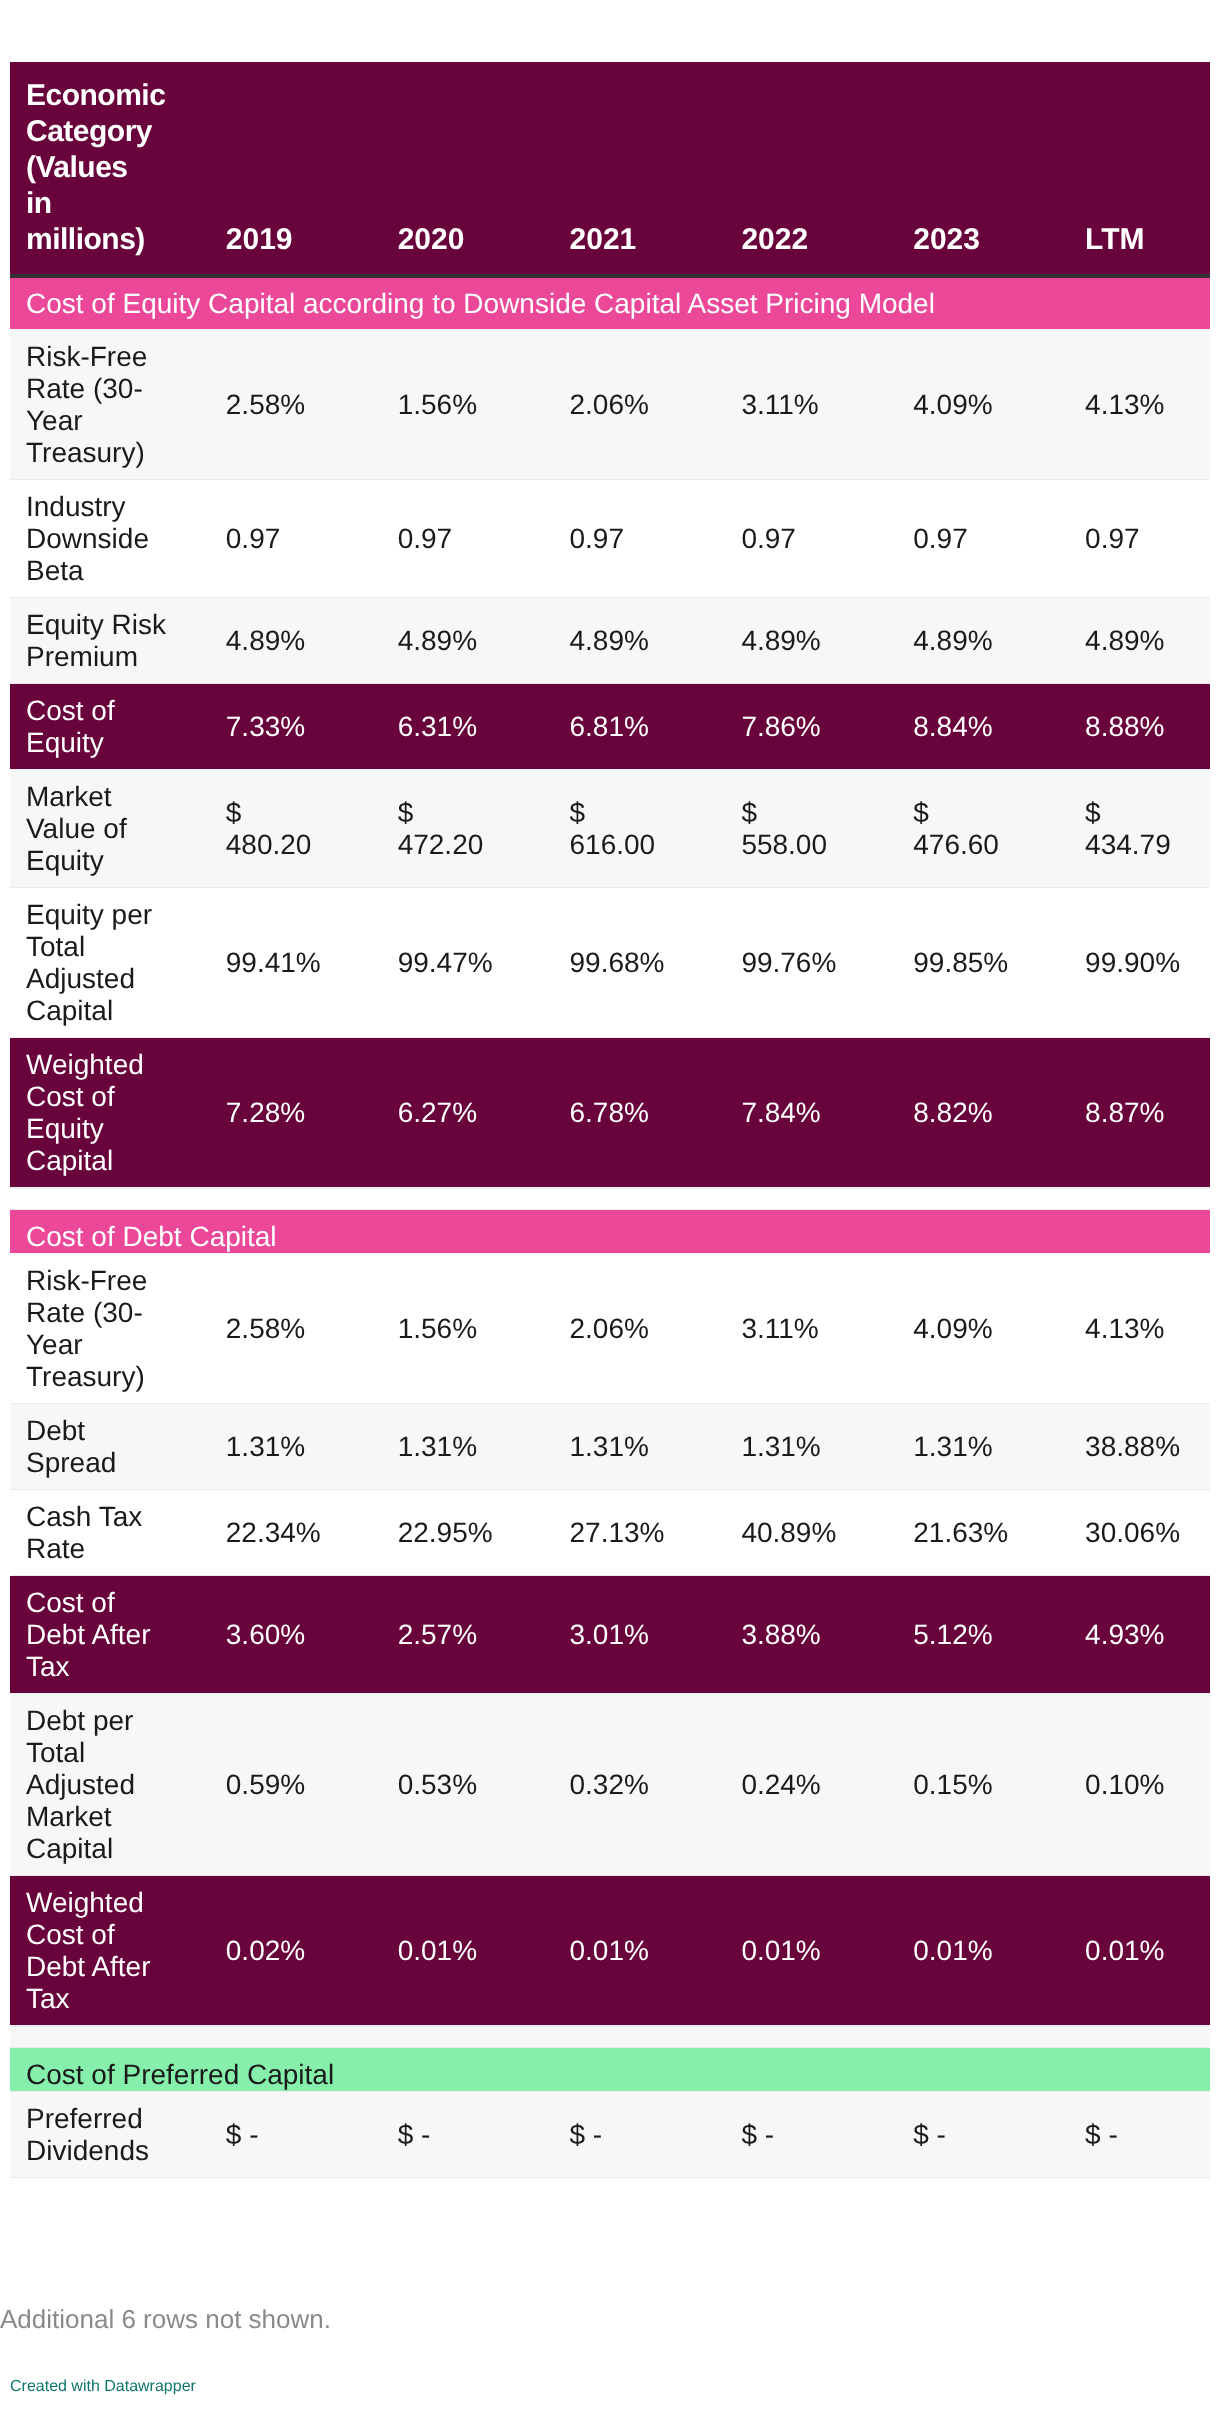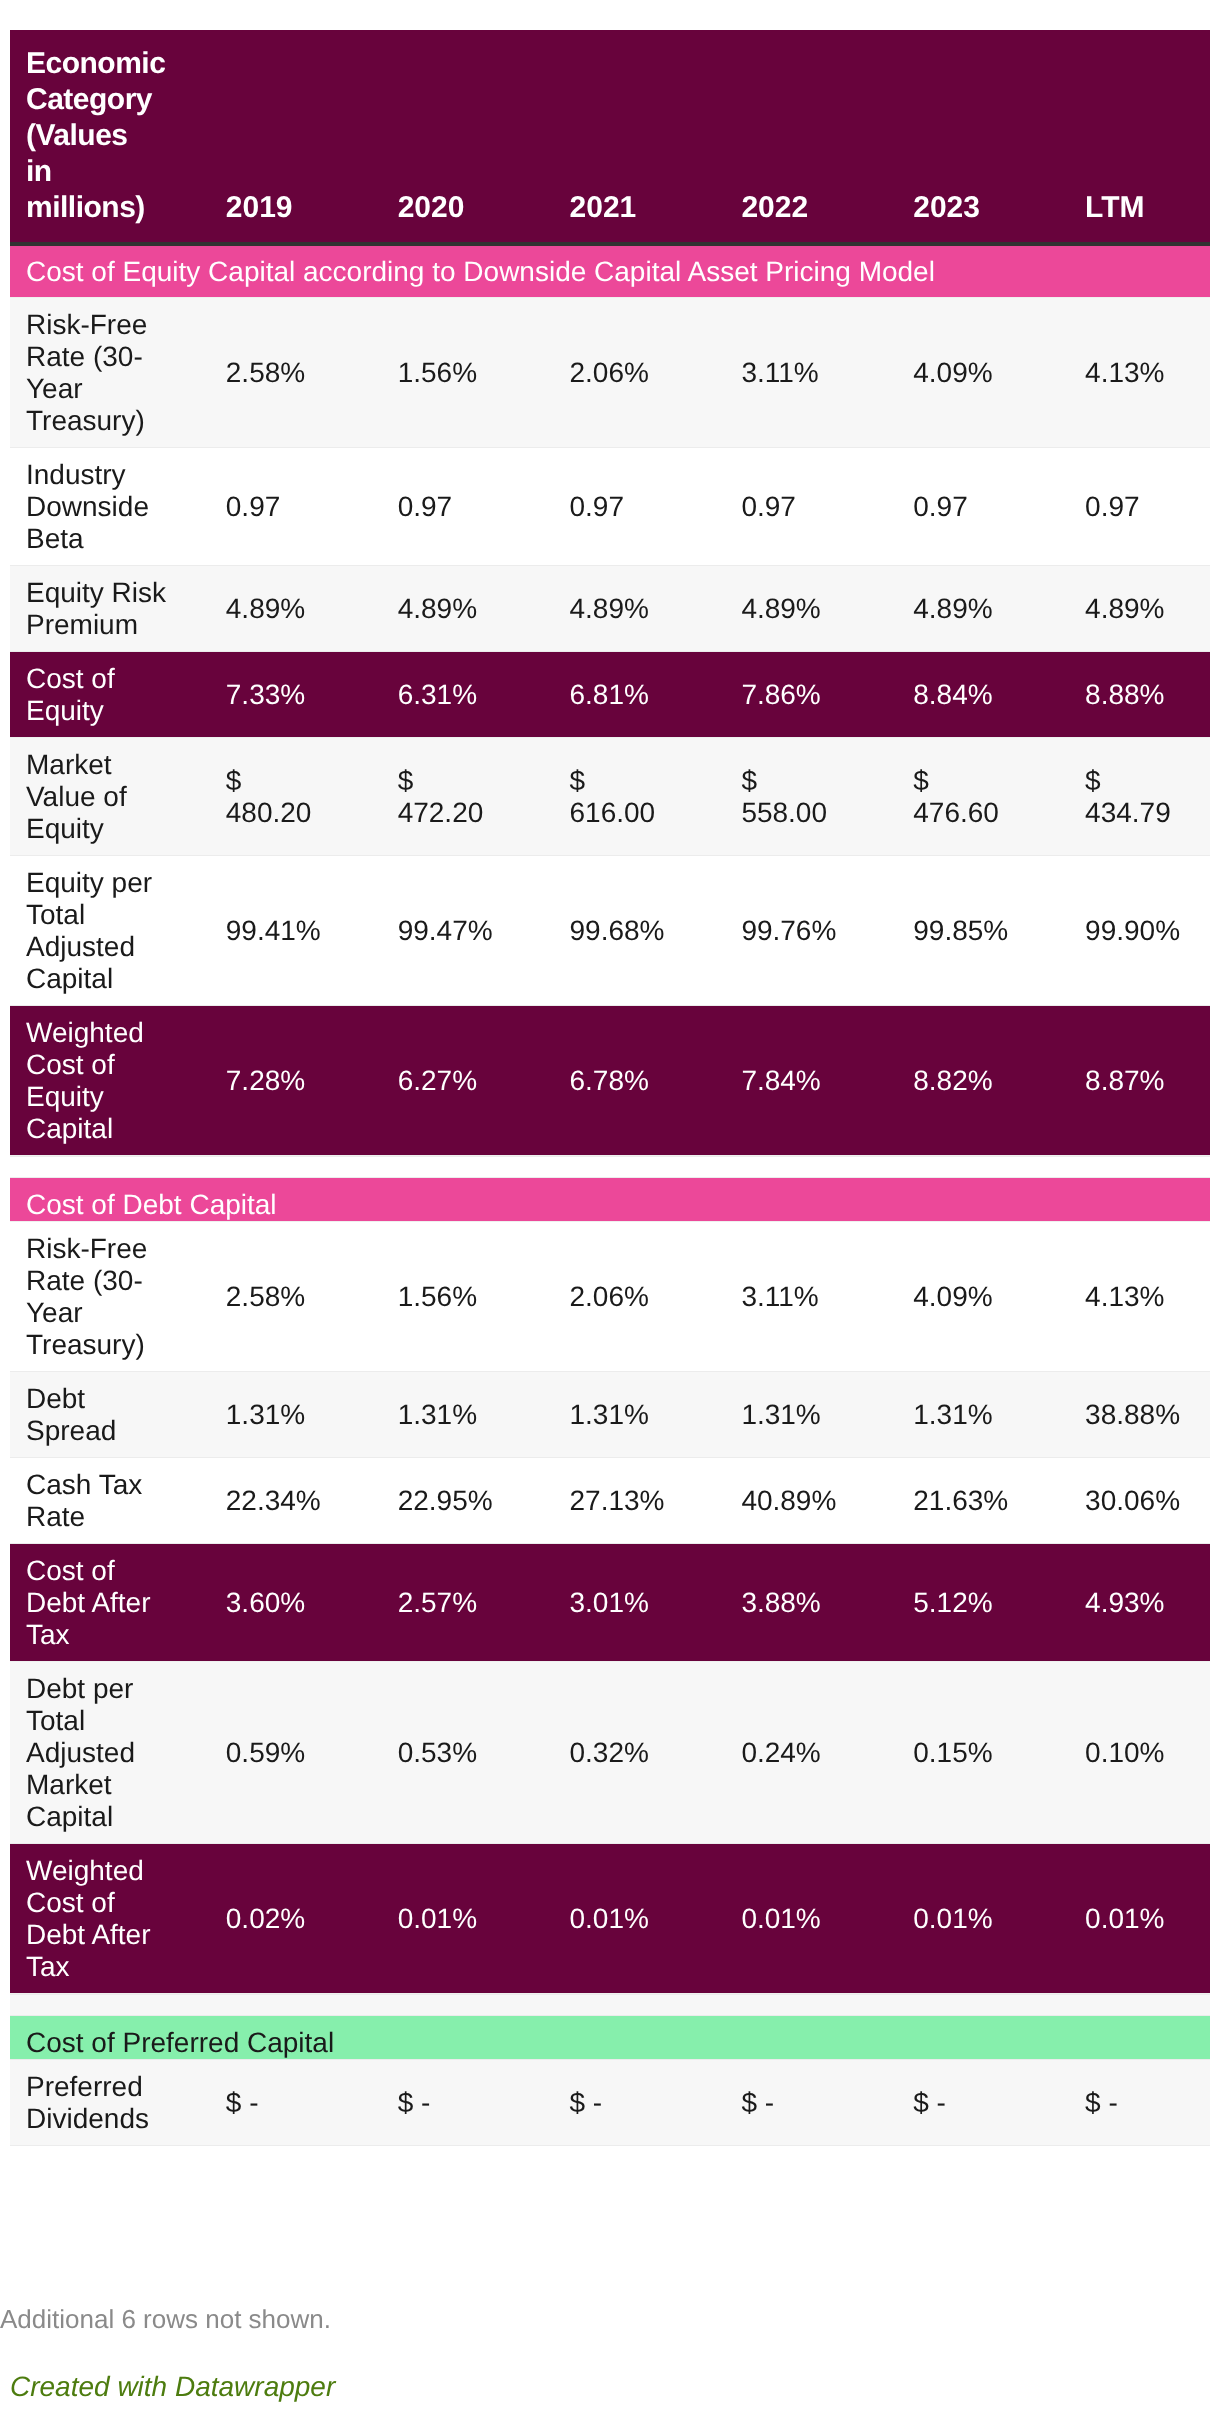--- a/index.html
+++ b/index.html
@@ -4,21 +4,21 @@
 <title>Economic Category Table</title>
 <style>
   html,body{margin:0;padding:0;background:#ffffff;}
   body{
     font-family:"Liberation Sans", sans-serif;
     -webkit-font-smoothing:antialiased;
     text-rendering:geometricPrecision;
   }
   .page{width:1220px;height:2410px;position:relative;background:#ffffff;overflow:hidden;}
   .dw-table-wrap{position:absolute;left:10px;top:30px;width:1200px;}
-  table.dw{border-collapse:collapse;border-spacing:0;width:1200px;table-layout:fixed;}
+  table.dw{border-collapse:collapse;border-spacing:0;width:1200px;table-layout:fixed;margin-top:32px;}
   table.dw col.c-label{width:168.8px;}
   table.dw col.c-val{width:171.86px;}
 
   thead th{
     background:#68033c;
     color:#ffffff;
     font-weight:bold;
     font-size:30px;
     line-height:36px;
     vertical-align:bottom;
@@ -57,21 +57,21 @@
     height:22px;padding:0;background:#ffffff;box-shadow:inset 0 1px 0 #ececec, inset 0 -1px 0 #ececec;
   }
   tbody tr.gap.alt td{background:#f7f7f7;}
   tbody tr.after-gap td{padding-top:11px;padding-bottom:1px;}
   .note{
     position:absolute;left:0;top:2304px;
     font-size:26px;line-height:30px;color:#8a8a8a;
   }
   .credit{
     position:absolute;left:10px;top:2374px;
-    font-size:28px;line-height:26px;color:#4d7c0f;font-style:italic;
+    font-size:16px;line-height:26px;color:#0f766e;
   }
 </style>
 </head>
 <body>
 
 <div class="page">
   <div class="dw-table-wrap">
     <table class="dw">
       <colgroup>
           <col class="c-label">

